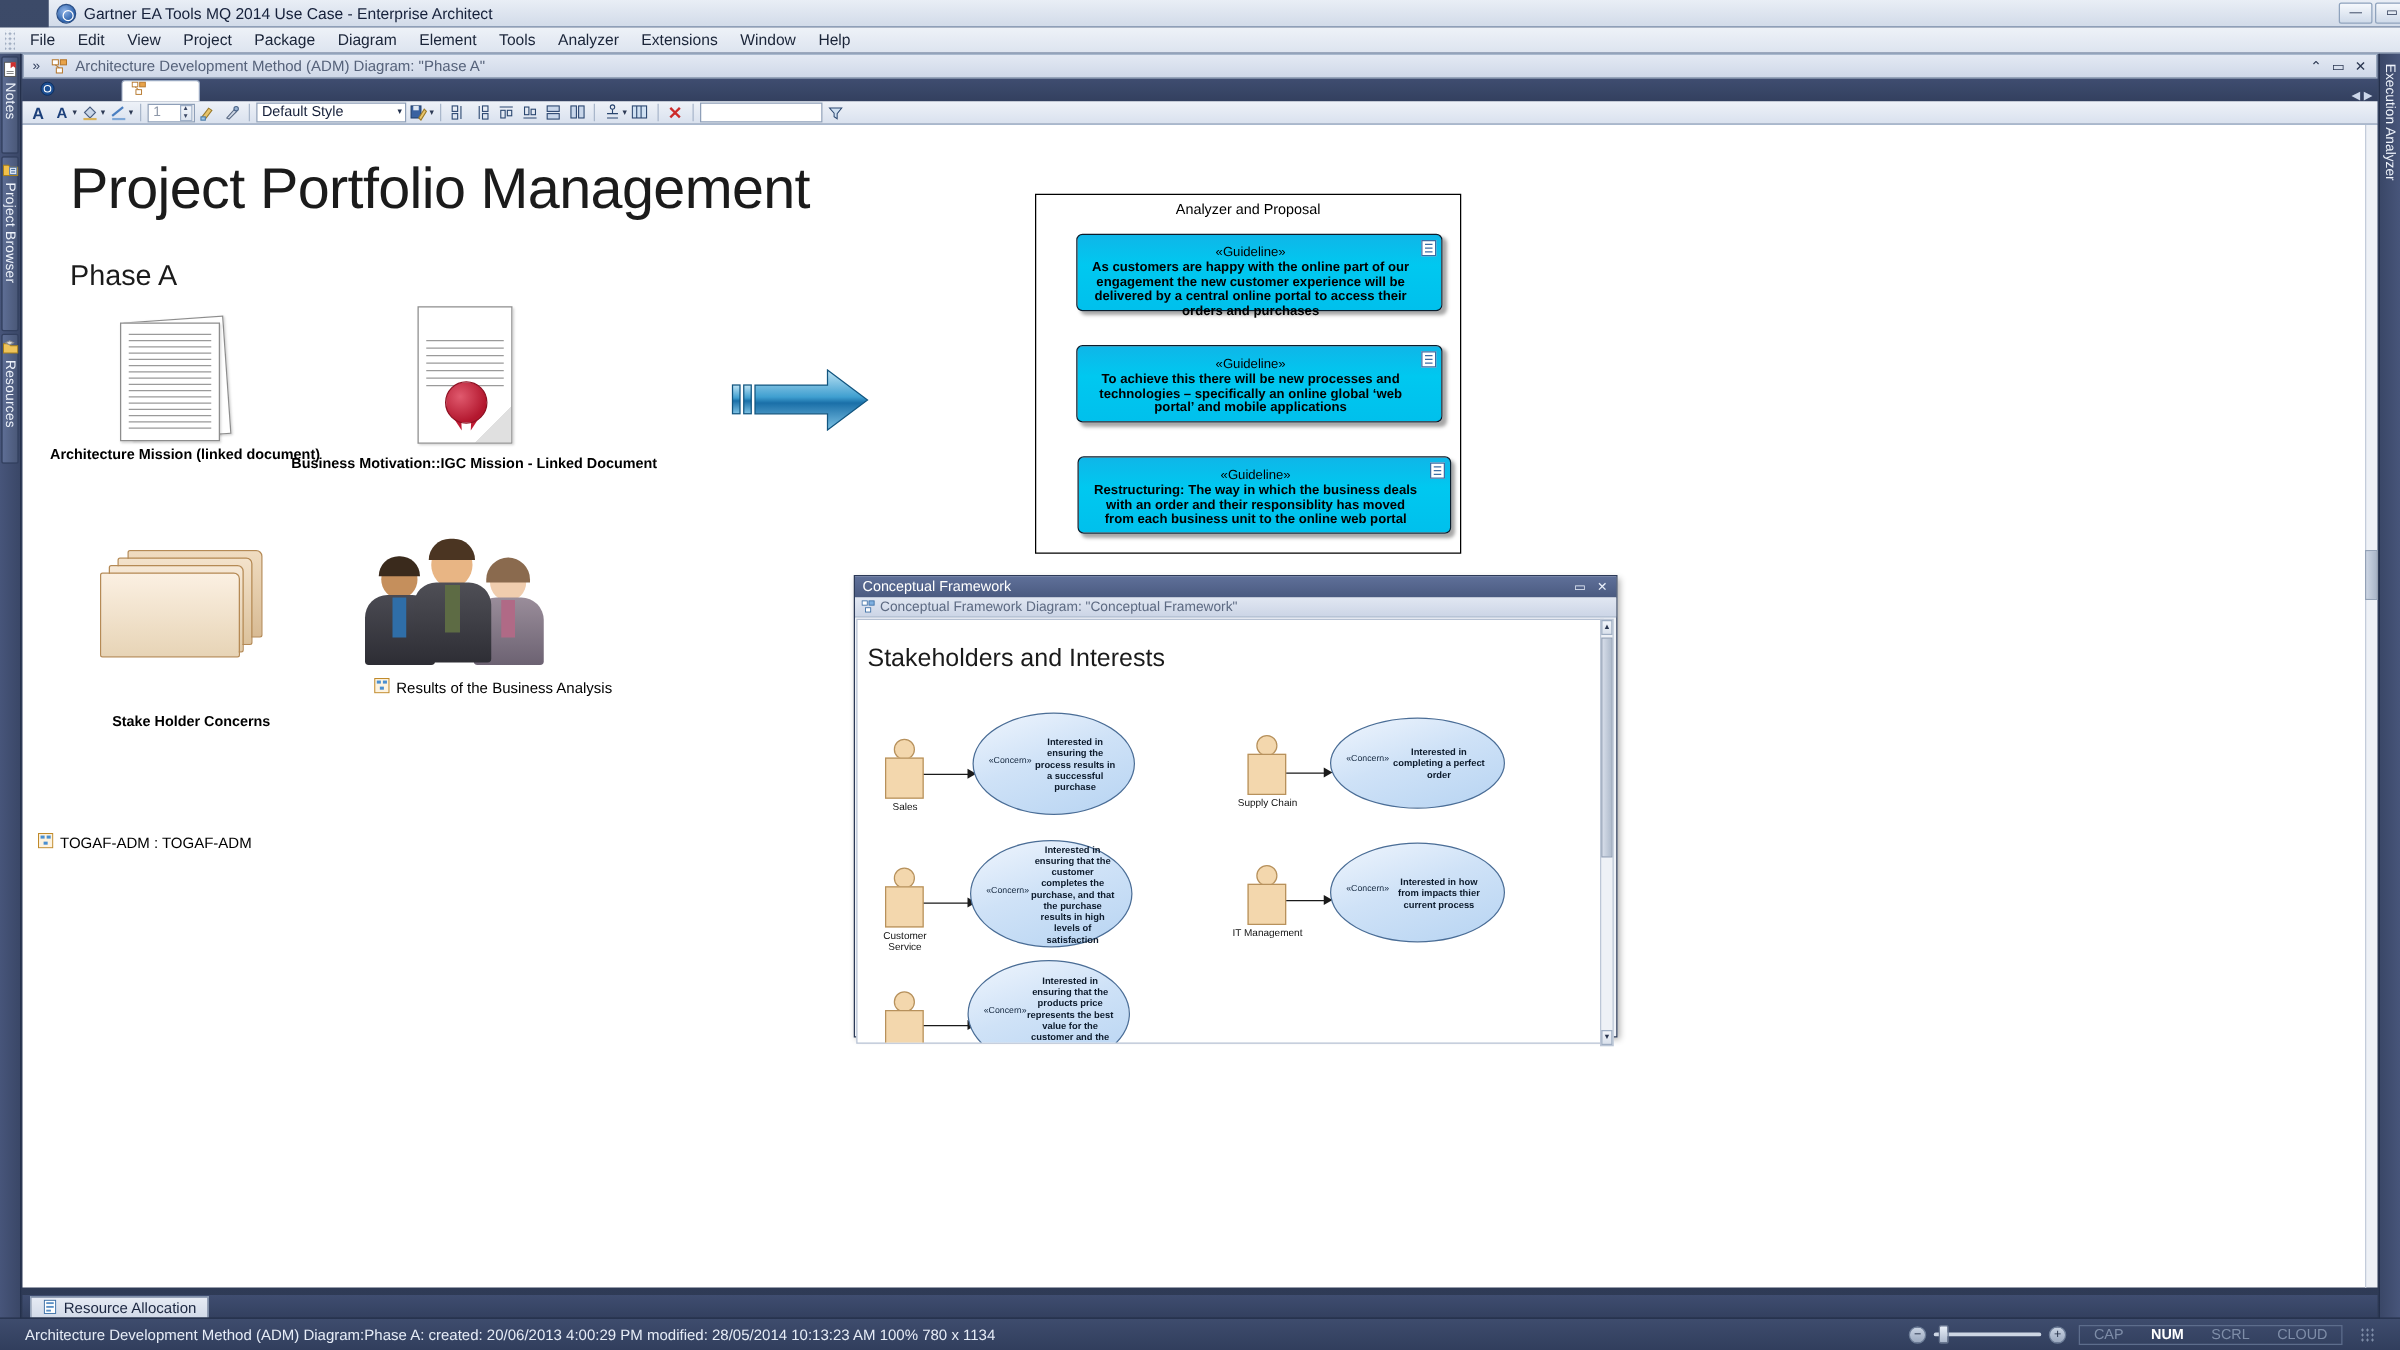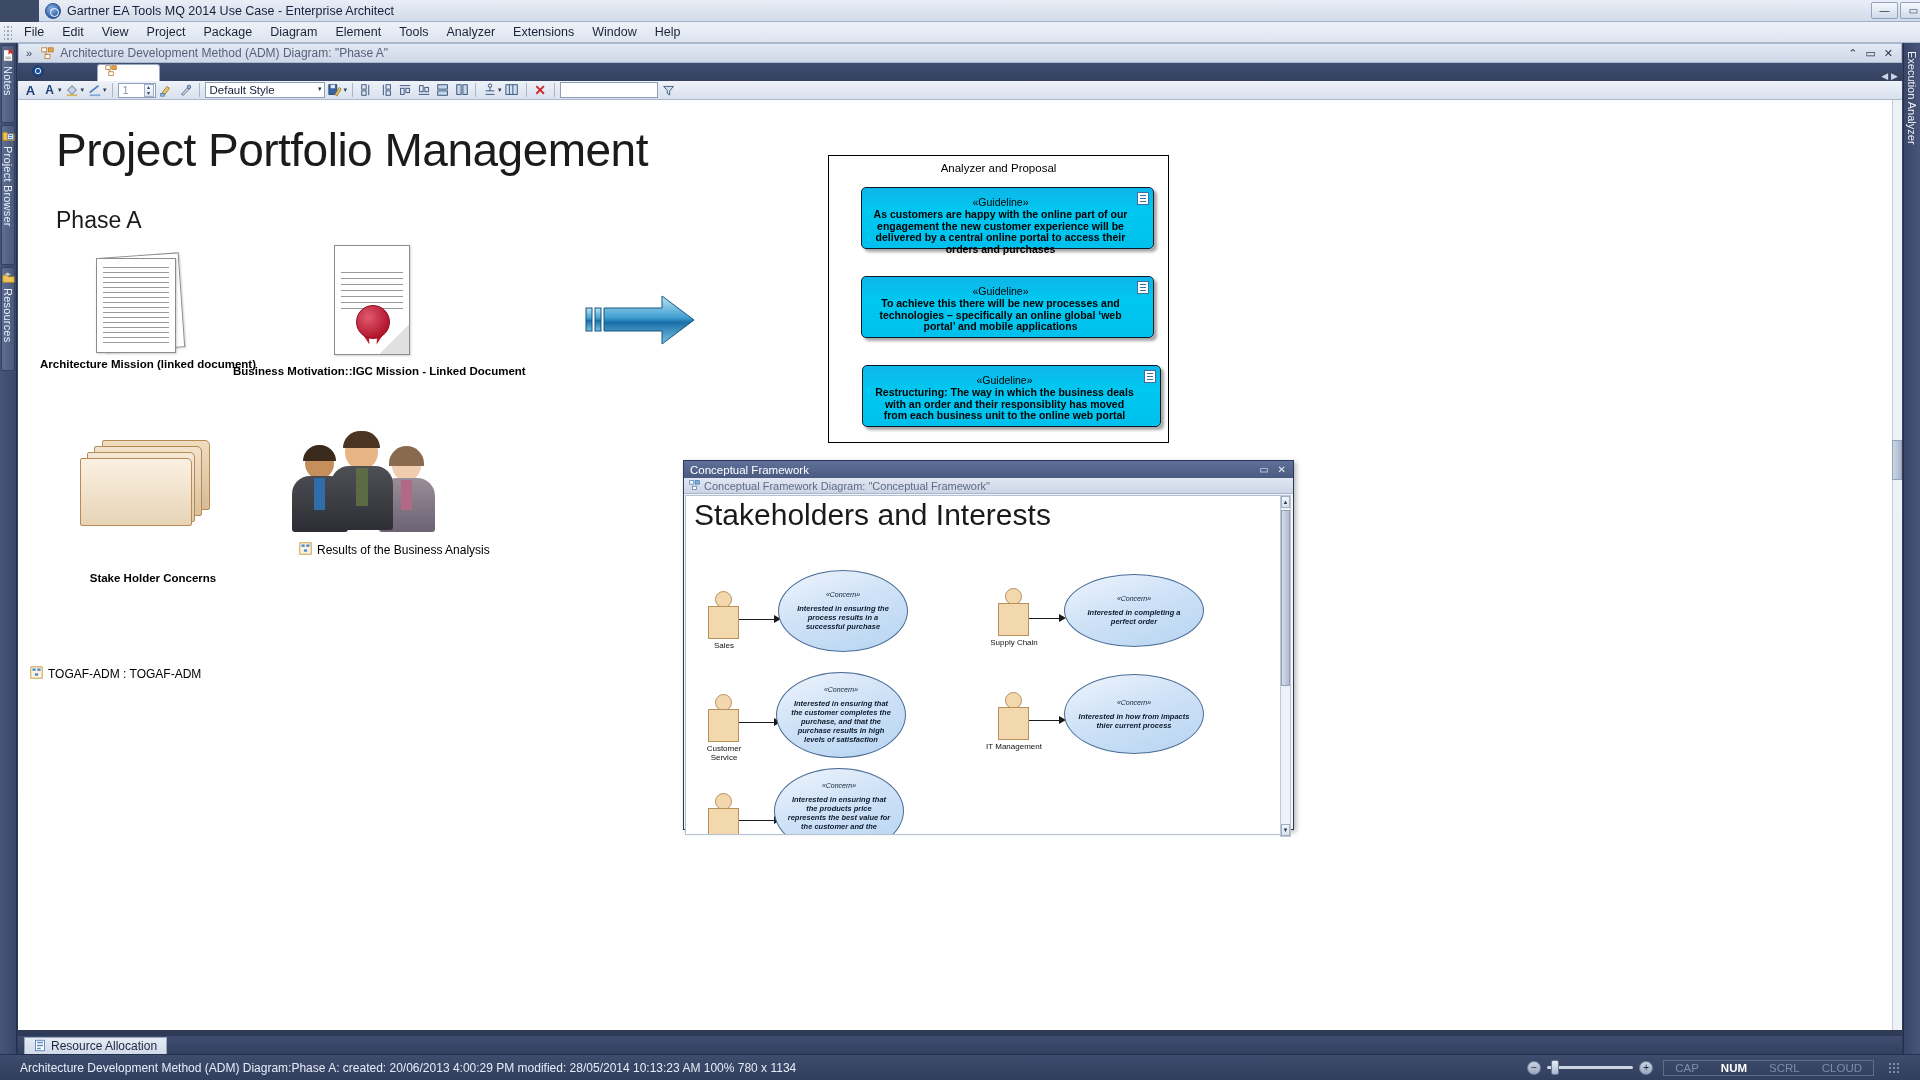--- a/index.html
+++ b/index.html
@@ -284,28 +284,28 @@
     position: absolute; left: 0; top: 14px; right: 0; height: 176px;
     background: linear-gradient(90deg,#d6dde9,#b0bccd); border: 1px solid #94a2b7;
   }
   .cwarrowbtn {
     position: absolute; left: 0; right: 0; height: 12px;
     background: linear-gradient(#f2f5fa,#dae1ec); border: 1px solid #9eadc2;
     display: flex; align-items: center; justify-content: center;
     font-size: 6px; color: #2b3750;
   }
   .cw-title {
-    position: absolute; left: 8px; top: 2px; font-size: 30px; color: #1a1a1a;
+    position: absolute; left: 8px; top: 20px; font-size: 20px; color: #1a1a1a;
   }
   .concern {
     position: absolute; border-radius: 50%;
     background: linear-gradient(160deg, #eff5fd 0%, #cfe2f7 45%, #b7d4f2 100%);
     border: 1px solid #4a6d96;
-    display: flex; flex-direction: column; align-items: center; justify-content: center;
-    text-align: center; padding: 0 12px; font-style: italic;
+    display: flex; flex-direction: row; align-items: center; justify-content: center;
+    text-align: center; padding: 0 12px;
   }
   .concern .cstereo { font-size: 7px; color: #10243c; margin-bottom: 6px; }
   .concern .ctext { font-size: 7.5px; color: #0d1b2c; line-height: 9px; font-weight: bold; }
   .actor { position: absolute; }
   .actor .ahead {
     position: absolute; left: 7px; top: 0; width: 17px; height: 17px;
     border-radius: 50%; background: #f3d7ad; border: 1px solid #b7915c;
   }
   .actor .abody {
     position: absolute; left: 0; top: 15px; width: 31px; height: 33px;

